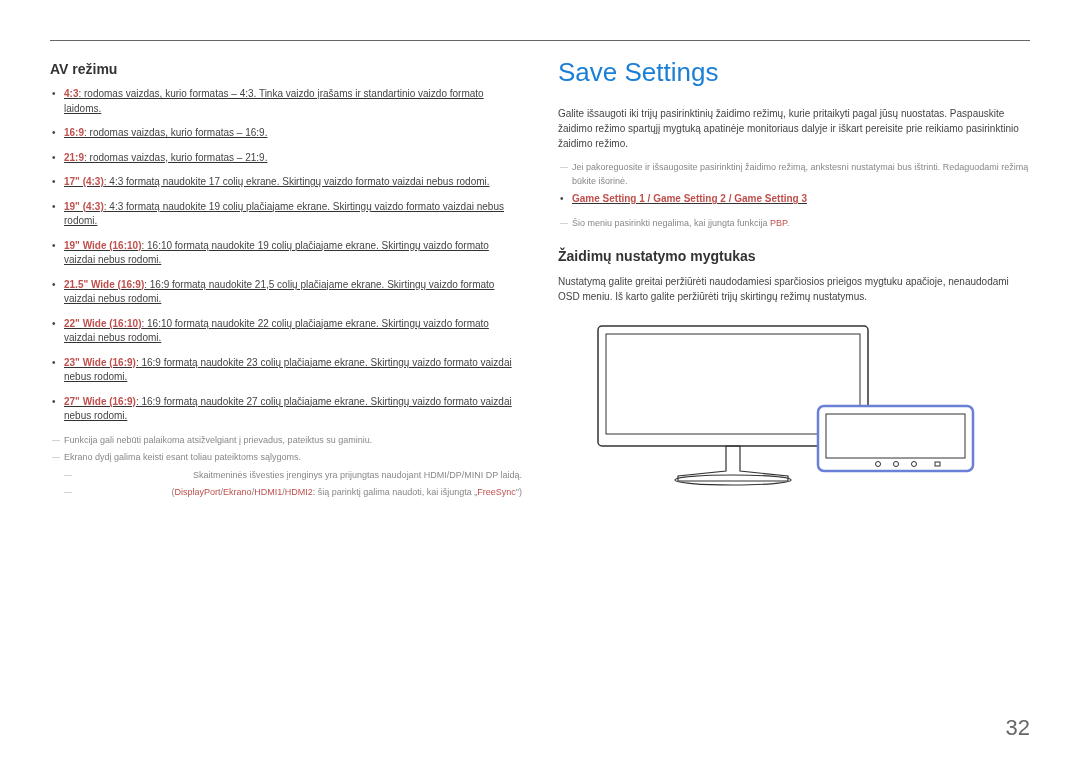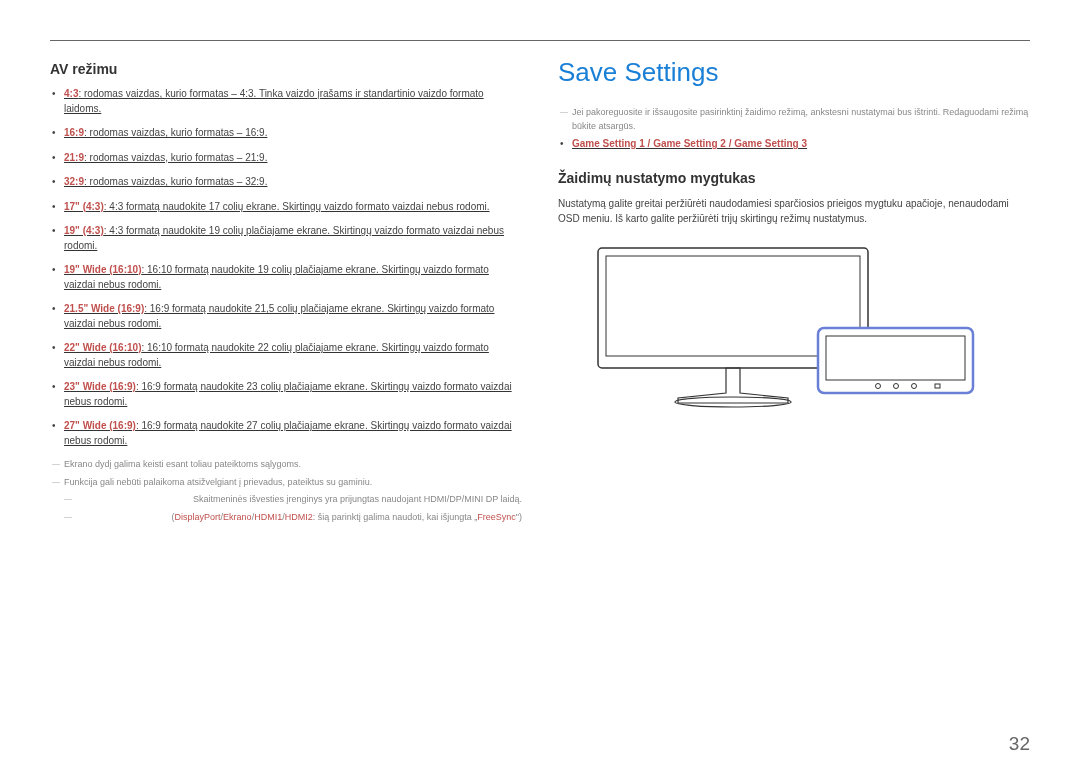--- a/index.html
+++ b/index.html
@@ -80,66 +80,69 @@
     text-align: right;
   }
   p.para {
     font-size: 10px;
     line-height: 1.5;
     color: #444;
     margin-bottom: 10px;
   }
   .pgnum {
     position: absolute;
-    bottom: 8px;
+    bottom: 22px;
     right: 50px;
-    font-size: 19px;
+    font-size: 22px;
     color: #666;
   }
   .monitor-svg {
     margin-top: 12px;
   }
 </style>
 </head>
 <body>
 
 <div class="top-rule"></div>
 
 <div class="columns">
 
   <div class="col">
     <h2 class="subhead">AV režimu</h2>
     <ul class="bullets">
       <li><span class="bold-red">4:3</span><span>: rodomas vaizdas, kurio formatas – 4:3. Tinka vaizdo įrašams ir standartinio vaizdo formato laidoms.</span></li>
       <li><span class="bold-red">16:9</span><span>: rodomas vaizdas, kurio formatas – 16:9.</span></li>
       <li><span class="bold-red">21:9</span><span>: rodomas vaizdas, kurio formatas – 21:9.</span></li>
-      <li><span class="bold-red">32:9</span><span>: rodomas vaizdas, kurio formatas – 32:9.</span></li>
       <li><span class="bold-red">17" (4:3)</span><span>: 4:3 formatą naudokite 17 colių ekrane. Skirtingų vaizdo formato vaizdai nebus rodomi.</span></li>
       <li><span class="bold-red">19" (4:3)</span><span>: 4:3 formatą naudokite 19 colių plačiajame ekrane. Skirtingų vaizdo formato vaizdai nebus rodomi.</span></li>
       <li><span class="bold-red">19" Wide (16:10)</span><span>: 16:10 formatą naudokite 19 colių plačiajame ekrane. Skirtingų vaizdo formato vaizdai nebus rodomi.</span></li>
       <li><span class="bold-red">21.5" Wide (16:9)</span><span>: 16:9 formatą naudokite 21,5 colių plačiajame ekrane. Skirtingų vaizdo formato vaizdai nebus rodomi.</span></li>
       <li><span class="bold-red">22" Wide (16:10)</span><span>: 16:10 formatą naudokite 22 colių plačiajame ekrane. Skirtingų vaizdo formato vaizdai nebus rodomi.</span></li>
       <li><span class="bold-red">23" Wide (16:9)</span><span>: 16:9 formatą naudokite 23 colių plačiajame ekrane. Skirtingų vaizdo formato vaizdai nebus rodomi.</span></li>
       <li><span class="bold-red">27" Wide (16:9)</span><span>: 16:9 formatą naudokite 27 colių plačiajame ekrane. Skirtingų vaizdo formato vaizdai nebus rodomi.</span></li>
     </ul>
 
+    <div class="note">Funkcija gali nebūti palaikoma atsižvelgiant į prievadus, pateiktus su gaminiu.</div>
     <div class="note">Ekrano dydį galima keisti esant toliau pateiktoms sąlygoms.</div>
-    <div class="note">Funkcija gali nebūti palaikoma atsižvelgiant į prievadus, pateiktus su gaminiu.</div>
     <div class="note subnote">Skaitmeninės išvesties įrenginys yra prijungtas naudojant HDMI/DP/MINI DP laidą.</div>
     <div class="note subnote" style="padding-left:0">
       <span style="padding-left:12px"></span><span>(</span><span class="red">DisplayPort</span><span>/</span><span class="red">Ekrano</span><span>/</span><span class="red">HDMI1</span><span>/</span><span class="red">HDMI2</span><span>: šią parinktį galima naudoti, kai išjungta „</span><span class="red">FreeSync</span><span>")</span>
     </div>
   </div>
 
   <div class="col">
     <h1 class="main-head">Save Settings</h1>
-    <div class="note">Jei pakoreguosite ir išsaugosite pasirinktinį žaidimo režimą, ankstesni nustatymai bus ištrinti. Redaguodami režimą būkite atsargūs.</div>
+    <p class="para">Galite išsaugoti iki trijų pasirinktinių žaidimo režimų, kurie pritaikyti pagal jūsų nuostatas. Paspauskite žaidimo režimo spartųjį mygtuką apatinėje monitoriaus dalyje ir iškart pereisite prie reikiamo pasirinktinio žaidimo režimo.</p>
+    <div class="note">Jei pakoreguosite ir išsaugosite pasirinktinį žaidimo režimą, ankstesni nustatymai bus ištrinti. Redaguodami režimą būkite išorinė.</div>
     <ul class="bullets">
       <li><span class="bold-red">Game Setting 1 / Game Setting 2 / Game Setting 3</span></li>
     </ul>
+    <div class="note">
+      <span>Šio meniu pasirinkti negalima, kai įjungta funkcija </span><span class="red">PBP</span><span>.</span>
+    </div>
 
     <h2 class="subhead" style="margin-top:18px">Žaidimų nustatymo mygtukas</h2>
     <p class="para">Nustatymą galite greitai peržiūrėti naudodamiesi sparčiosios prieigos mygtuku apačioje, nenaudodami OSD meniu. Iš karto galite peržiūrėti trijų skirtingų režimų nustatymus.</p>
 
     <div class="monitor-svg">
       <svg width="430" height="180" viewBox="0 0 430 180">
 
         <rect x="40" y="10" width="270" height="120" rx="4" fill="none" stroke="#333" stroke-width="1.5"></rect>
         <rect x="48" y="18" width="254" height="100" fill="none" stroke="#333" stroke-width="1"></rect>
 

